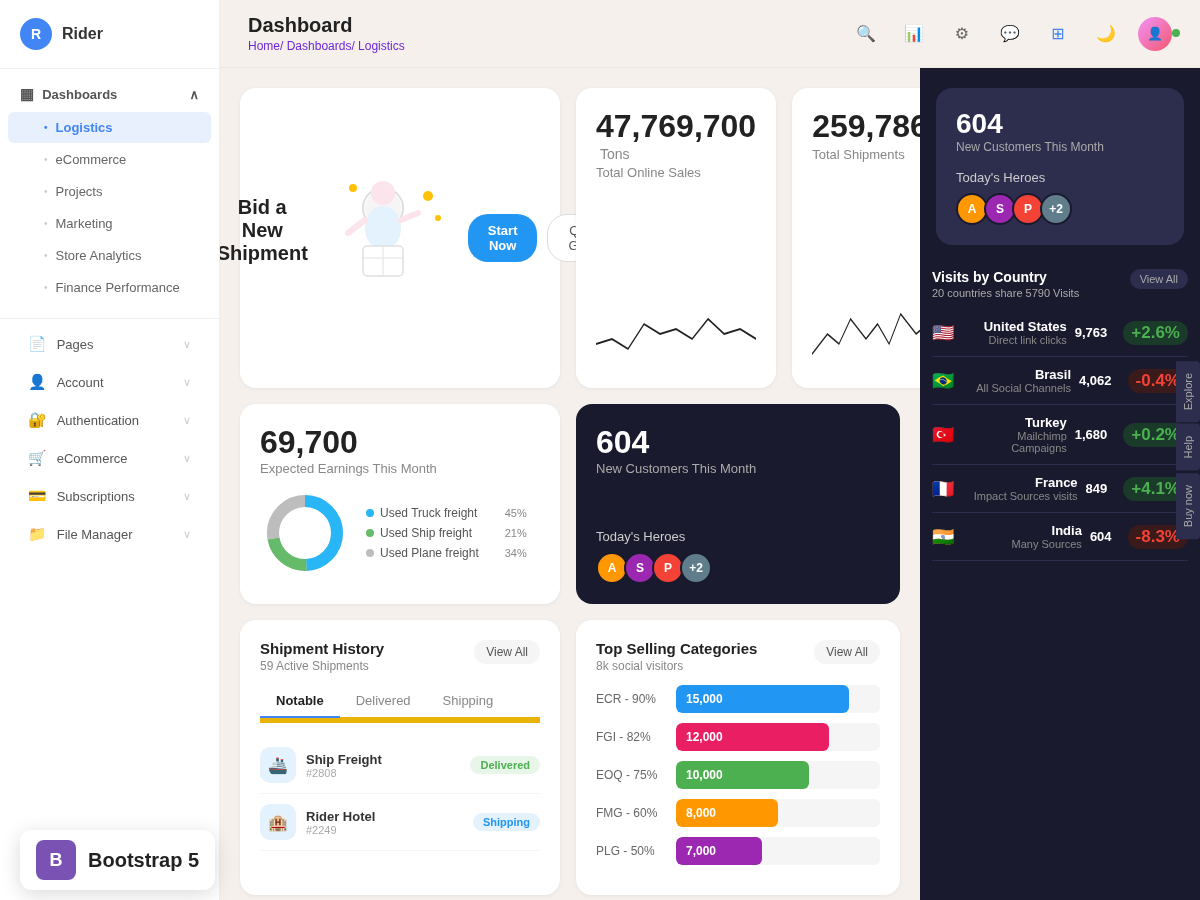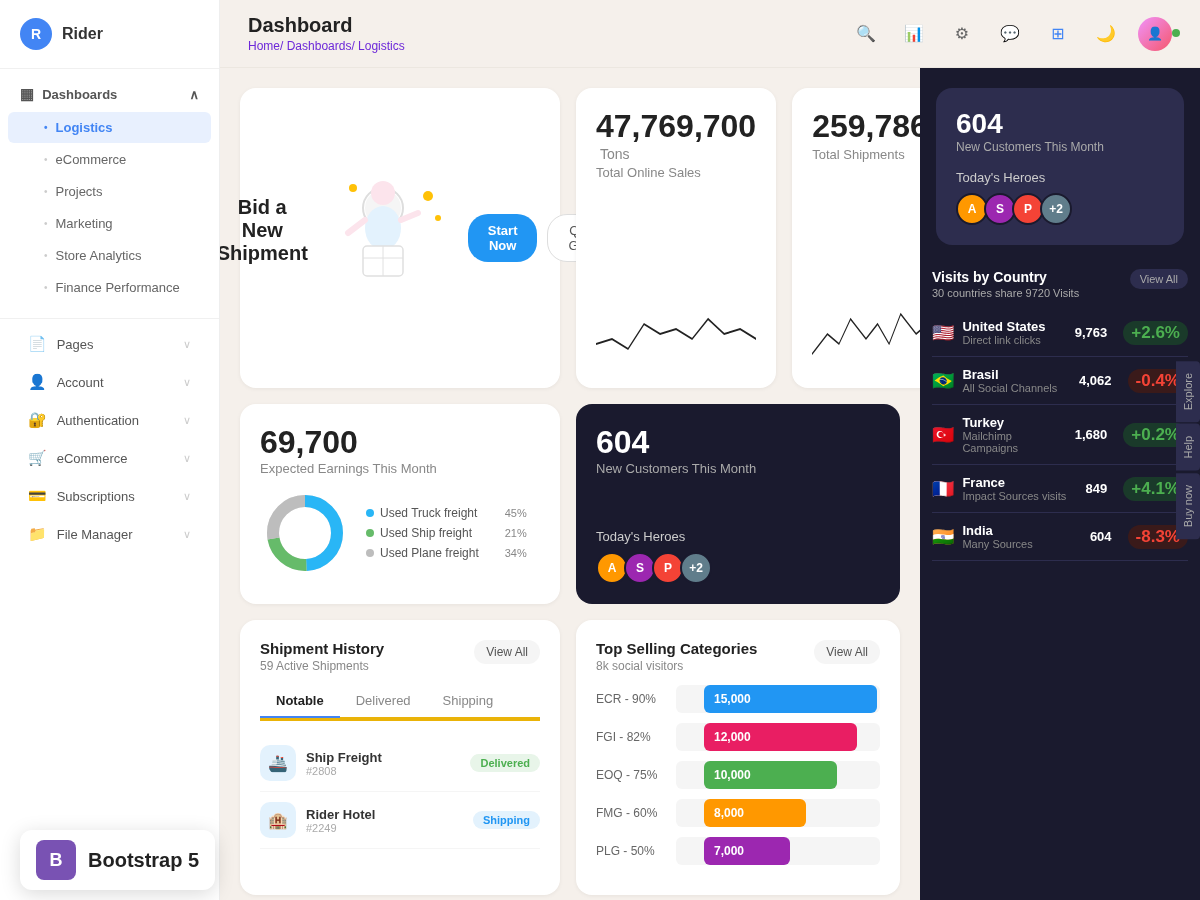--- a/index.html
+++ b/index.html
@@ -219,21 +219,21 @@
     }
 
     .shipment-card {}
     .section-header { display: flex; justify-content: space-between; align-items: flex-start; margin-bottom: 12px; }
     .section-title { font-size: 15px; font-weight: 700; color: #222; }
     .section-subtitle { font-size: 12px; color: #888; margin-top: 2px; }
     .view-all-btn {
       background: #f5f5f5; border: none; border-radius: 20px;
       padding: 5px 12px; font-size: 12px; color: #555; cursor: pointer;
     }
-    .tabs-row { display: flex; gap: 0; border-bottom: 4px solid #eab308; margin-bottom: 14px; }
+    .tabs-row { display: flex; gap: 0; border-bottom: 6px solid #eab308; margin-bottom: 14px; }
     .tab {
       padding: 8px 16px; font-size: 13px; color: #888;
       cursor: pointer; border-bottom: 2px solid transparent; margin-bottom: -1px;
     }
     .tab.active { color: #222; font-weight: 600; border-bottom: 2px solid #4285f4; }
     .shipment-item { display: flex; align-items: center; gap: 10px; padding: 10px 0; border-bottom: 1px solid #f5f5f5; }
     .shipment-icon {
       width: 36px; height: 36px; background: #e3f2fd;
       border-radius: 10px; display: flex; align-items: center; justify-content: center;
       font-size: 16px; color: #2196f3;
@@ -245,21 +245,21 @@
       font-size: 11px; font-weight: 600;
       padding: 3px 10px; border-radius: 20px;
     }
     .status-delivered { background: #e8f5e9; color: #4caf50; }
     .status-shipping { background: #e3f2fd; color: #2196f3; }
 
     .categories-card {}
     .bar-row { display: flex; align-items: center; gap: 10px; margin-bottom: 10px; }
     .bar-label { width: 70px; font-size: 12px; color: #666; }
     .bar-track { flex: 1; height: 28px; background: #f5f5f5; border-radius: 6px; overflow: hidden; }
-    .bar-fill { height: 100%; border-radius: 6px; display: flex; align-items: center; padding-left: 10px; margin-left: 28px; }
+    .bar-fill { height: 100%; border-radius: 6px; display: flex; align-items: center; padding-left: 10px; }
     .bar-value { font-size: 12px; font-weight: 700; color: #fff; }
 
     
     .right-sidebar {
       width: 280px;
       min-width: 280px;
       background: #1a1a2e;
       height: 100%;
       overflow-y: auto;
       display: flex;
@@ -272,21 +272,21 @@
     .visits-subtitle { font-size: 11px; color: #aaa; margin-top: 2px; }
     .visits-view-all {
       background: #2d2d4e; border: none; border-radius: 20px;
       padding: 4px 10px; font-size: 11px; color: #aaa; cursor: pointer;
     }
     .country-row {
       display: flex; align-items: center; gap: 8px;
       padding: 10px 0; border-bottom: 1px solid #2d2d4e;
     }
     .flag { font-size: 18px; }
-    .country-info { flex: 1; }
+    .country-info { flex: 1; text-align: right; }
     .country-name { font-size: 13px; font-weight: 600; color: #fff; }
     .country-source { font-size: 11px; color: #888; }
     .country-visits { font-size: 13px; font-weight: 600; color: #fff; margin-right: 8px; }
     .country-change {
       font-size: 17px; font-weight: 600;
       padding: 2px 8px; border-radius: 20px;
     }
     .change-up { background: #1a3a2a; color: #4caf50; }
     .change-down { background: #3a1a1a; color: #f44336; }
 
@@ -682,21 +682,21 @@
             <div class="mini-avatar" style="background:#f44336;">P</div>
             <div class="mini-avatar" style="background:#607d8b;">+2</div>
           </div>
         </div>
       </div>
 
       <div class="visits-section">
         <div class="visits-header">
           <div>
             <div class="visits-title">Visits by Country</div>
-            <div class="visits-subtitle">30 countries share 9720 Visits</div>
+            <div class="visits-subtitle">20 countries share 5790 Visits</div>
           </div>
           <button class="visits-view-all">View All</button>
         </div>
         <div style="margin-top:10px;">
           <div class="country-row">
             <span class="flag">🇺🇸</span>
             <div class="country-info">
               <div class="country-name">United States</div>
               <div class="country-source">Direct link clicks</div>
             </div>

